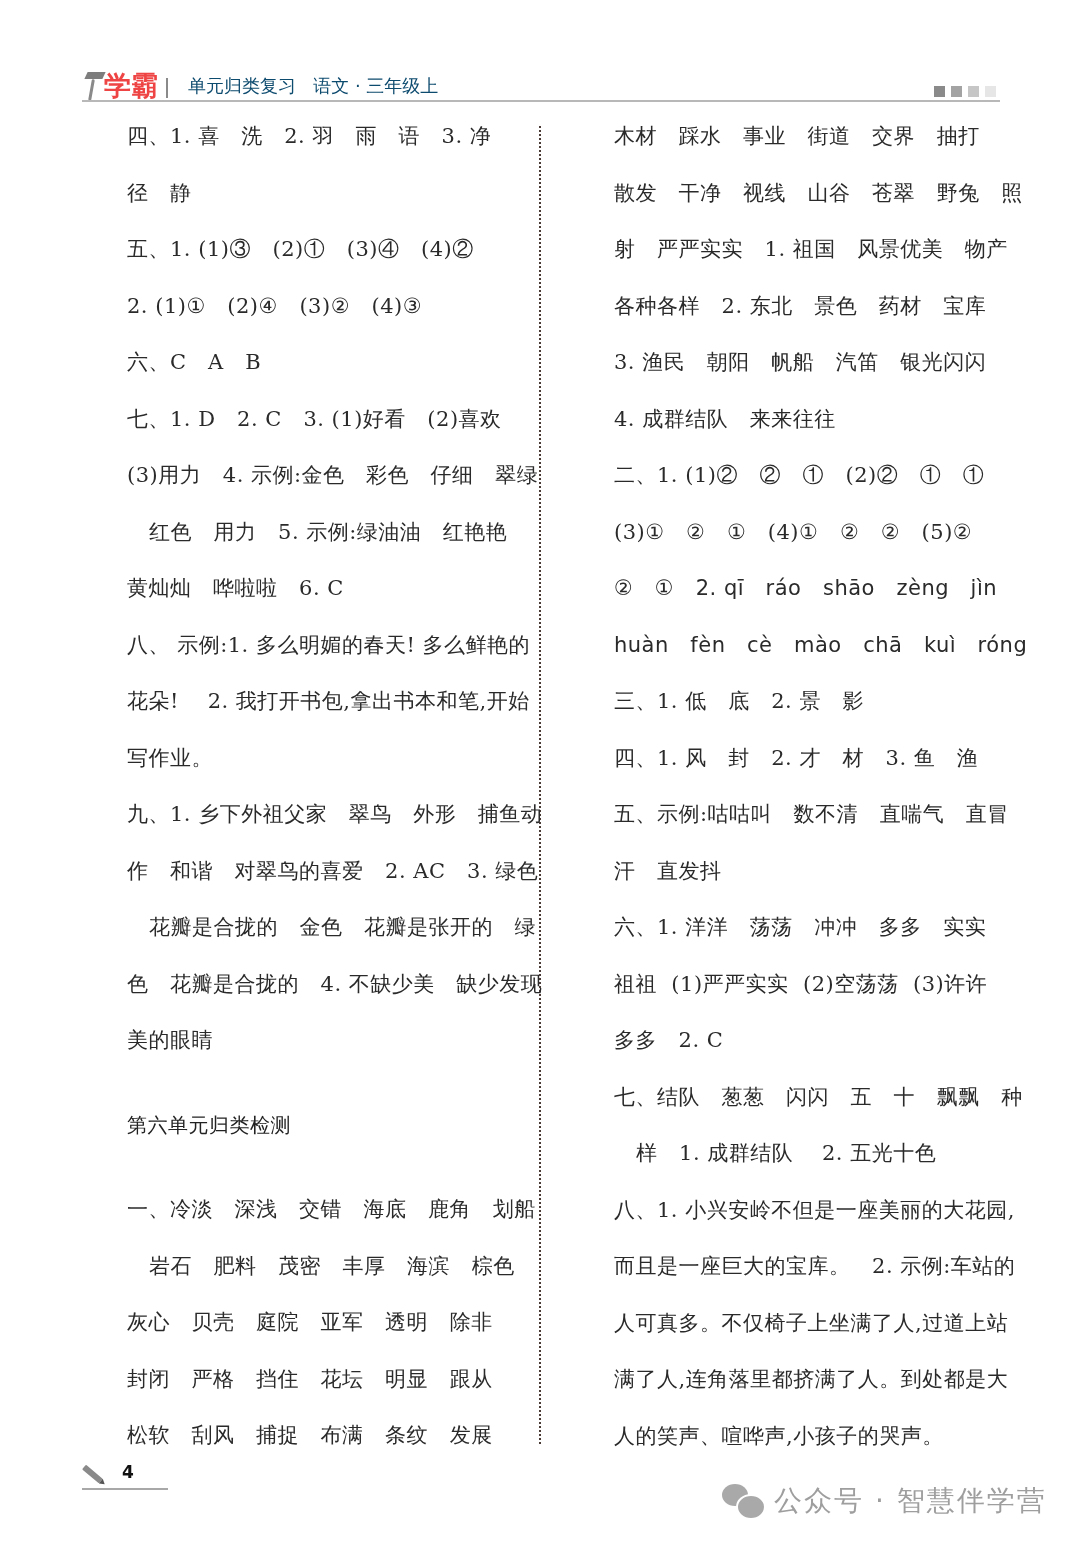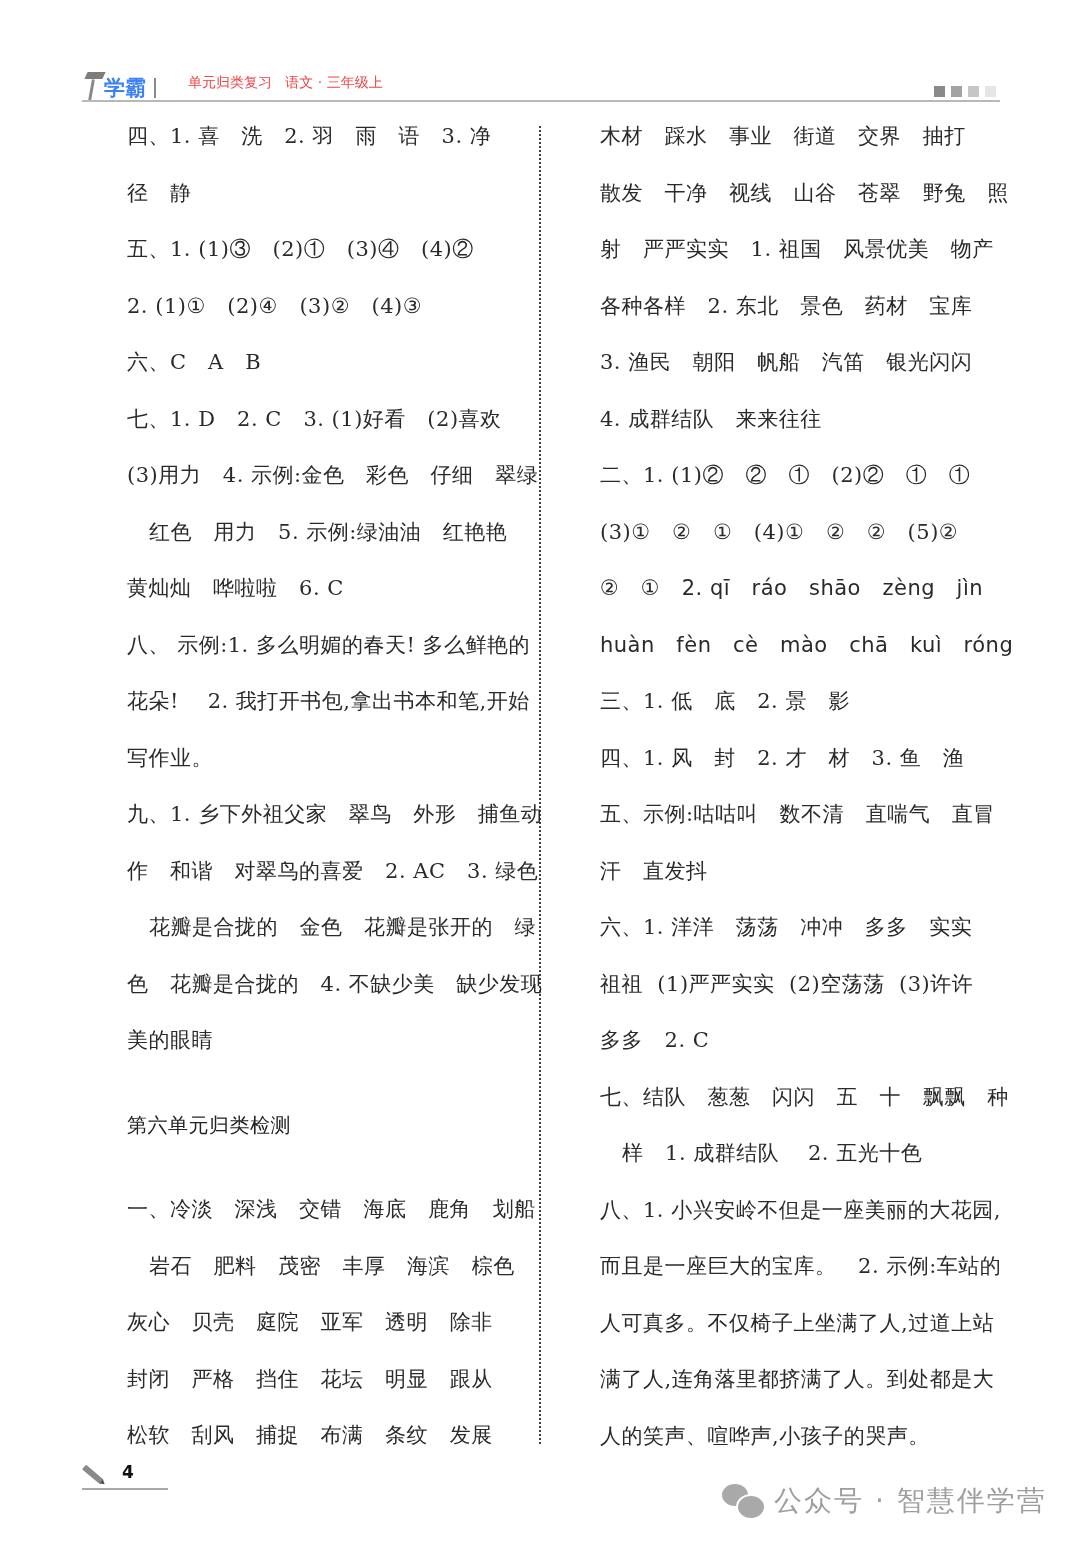--- a/index.html
+++ b/index.html
@@ -3,30 +3,30 @@
 <meta charset="utf-8">
 <style>
   html,body{margin:0;padding:0;background:#ffffff;}
   body{width:1080px;height:1544px;position:relative;overflow:hidden;
        font-family:"DejaVu Serif","Liberation Serif",serif;color:#2a2a2a;}
   .header{position:absolute;left:82px;top:66px;width:918px;height:36px;}
   .logo{position:absolute;left:0;top:0;height:34px;display:flex;align-items:flex-end;}
   .logo-cap{width:22px;height:30px;position:relative;}
   .logo-cap:before{content:"";position:absolute;left:4px;top:2px;width:18px;height:7px;background:#7d7d7d;transform:skewX(-25deg);}
   .logo-cap:after{content:"";position:absolute;left:8px;top:9px;width:3px;height:22px;background:#8a8a8a;border-radius:2px;transform:rotate(10deg);}
-  .logo-text{font-family:Liberation Sans, sans-serif;font-weight:bold;font-size:21px;color:#3b82f6;line-height:24px;}
+  .logo-text{font-family:Liberation Mono, monospace;font-weight:bold;font-size:27px;color:#ef4444;line-height:24px;}
   .logo-bar{display:inline-block;width:2px;height:20px;background:#8a8a8a;margin:0 0 2px 8px;}
-  .header-title{position:absolute;left:106px;top:8px;font-family:"DejaVu Sans","Liberation Sans",sans-serif;font-size:14px;color:#ef4444;white-space:pre;}
+  .header-title{position:absolute;left:106px;top:8px;font-family:"DejaVu Sans","Liberation Sans",sans-serif;font-size:18px;color:#0c4a6e;white-space:pre;}
   .header-line{position:absolute;left:0;top:34px;width:918px;height:2px;background:#b8b8b8;}
   .squares{position:absolute;right:4px;top:20px;display:flex;gap:6px;}
   .squares span{display:block;width:11px;height:11px;}
   .col-divider{position:absolute;left:539px;top:126px;width:0;height:1318px;border-left:2px dotted #4a3a36;}
   .col{position:absolute;top:108px;width:446px;margin-left:47px;}
   .col.left{left:80px;}
-  .col.right{left:553px;}
+  .col.right{left:567px;}
   .line{height:56.5px;line-height:56.5px;font-size:21px;white-space:pre;letter-spacing:0.5px;}
   .line.indent{padding-left:22px;}
   .pinyin{font-family:"DejaVu Sans","Liberation Sans",sans-serif;}
   .section-title{font-family:"DejaVu Sans","Liberation Sans",sans-serif;font-size:20px;text-align:left;color:#222;}
   .footer-num{position:absolute;left:82px;top:1460px;width:86px;height:28px;border-bottom:2px solid #a8a8a8;}
   .pencil{position:absolute;left:2px;top:4px;width:22px;height:6px;background:#8a8a8a;transform:rotate(40deg);transform-origin:left center;border-radius:1px;}
   .pencil:after{content:"";position:absolute;right:-5px;top:0;border-left:5px solid #555;border-top:3px solid transparent;border-bottom:3px solid transparent;}
   .page-number{position:absolute;left:40px;top:2px;font-family:"DejaVu Sans","Liberation Sans",sans-serif;font-weight:bold;font-size:17px;color:#111;}
   .watermark{position:absolute;left:722px;top:1482px;display:flex;align-items:center;}
   .wechat{position:relative;width:42px;height:34px;margin-right:10px;}

